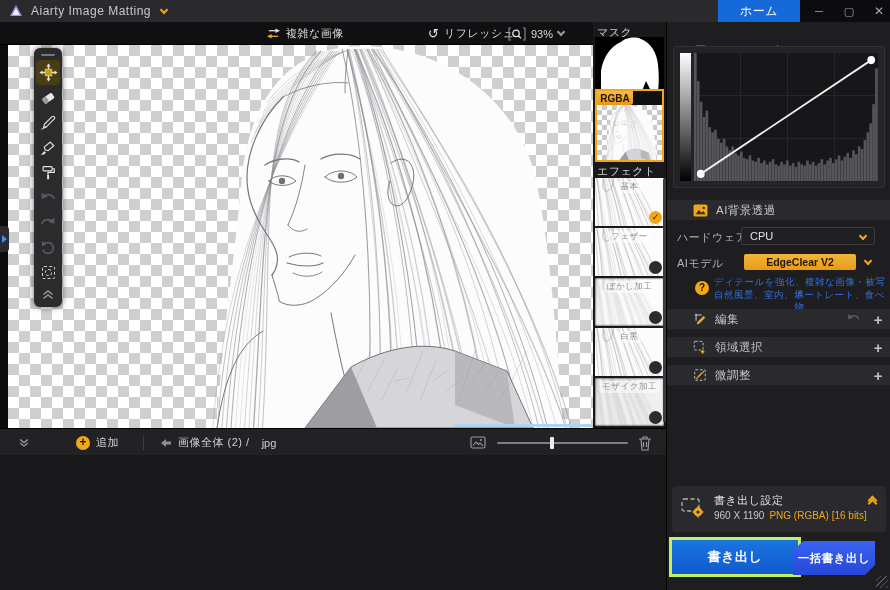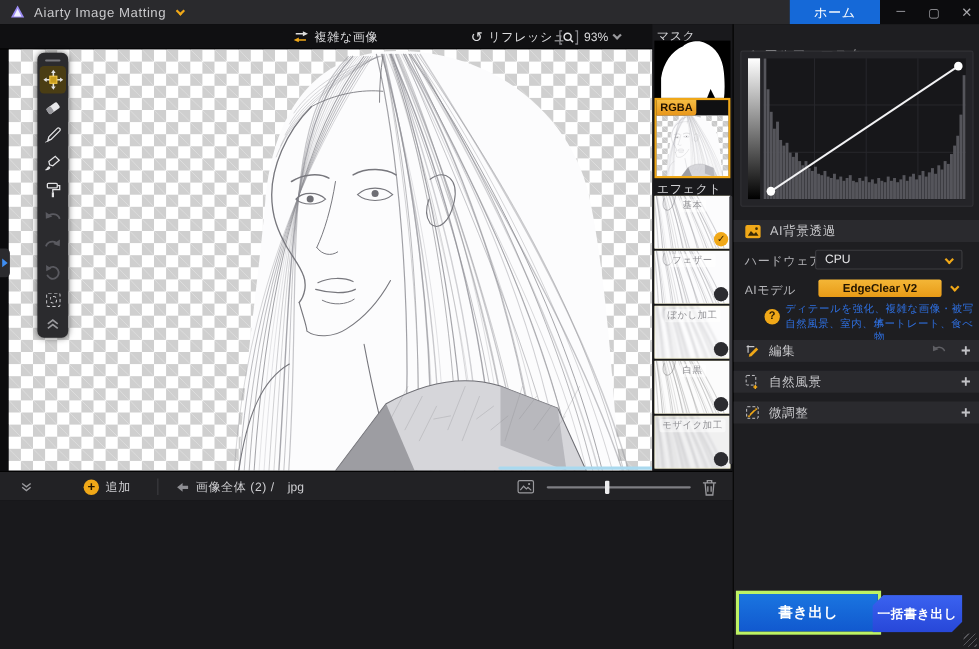--- a/index.html
+++ b/index.html
@@ -42,38 +42,38 @@
   #strip { position:absolute; left:593px; top:22px; width:73px; height:406px; background:#19191c; }
   .strip-label { position:absolute; left:4px; color:#d2d2d5; font-size:11px; }
   .mask-thumb { position:absolute; left:2px; top:15px; width:69px; height:54px; background:#000; cursor:pointer; }
   .rgba-sel { position:absolute; left:2px; top:67px; width:69px; height:73px; border:2px solid #f0a818; background:#101012; cursor:pointer; }
   .rgba-tag { position:absolute; left:0; top:0; width:36px; height:14px; background:linear-gradient(#f6bd43,#e8961a); color:#241400; font-size:10px; font-weight:bold; display:flex; align-items:center; justify-content:center; border-radius:0 0 3px 0; z-index:2; }
   .rgba-art { position:absolute; left:0; top:14px; width:65px; height:55px;
     background-color:#fff;
     background-image:linear-gradient(45deg,#c9c9c9 25%,transparent 25%,transparent 75%,#c9c9c9 75%),
                      linear-gradient(45deg,#c9c9c9 25%,transparent 25%,transparent 75%,#c9c9c9 75%);
     background-position:0 0,5px 5px; background-size:10px 10px; overflow:hidden; }
-  .fx-item { position:absolute; left:2px; width:69px; height:48px; background:#fef9c3; overflow:hidden; cursor:pointer; }
+  .fx-item { position:absolute; left:2px; width:69px; height:48px; background:#000000; overflow:hidden; cursor:pointer; }
   .fx-art { position:absolute; left:0; top:0; width:69px; height:48px; background:#f4f4f5; }
   .fx-label { position:absolute; top:3px; left:50%; transform:translateX(-50%); background:rgba(255,255,255,.55); color:#8e8e92; font-size:8.5px; white-space:nowrap; padding:0 3px; border-radius:2px; }
   .fx-check { position:absolute; right:2px; bottom:2px; width:13px; height:13px; border-radius:50%; background:#2c2c30; color:transparent; font-size:9px; line-height:13px; text-align:center; }
   .fx-check.on { background:#f0a818; color:#2a1c02; font-weight:bold; }
   .strip-scroll { position:absolute; right:0; top:156px; width:3px; height:244px; background:#3c3c41; border-radius:2px; cursor:pointer; }
 
   
   #panel { position:absolute; left:666px; top:22px; width:224px; height:568px; background:#1e1e21; border-left:1px solid #000; }
   .p-head { position:absolute; left:8px; display:flex; align-items:center; gap:7px; color:#c6c6c9; font-size:12px; }
   .histo-box { position:absolute; left:6px; top:24px; width:212px; height:142px; background:#242428; border:1px solid #323236; border-radius:2px; padding:6px; display:flex; gap:3px; }
   .grad-strip { width:11px; height:100%; background:linear-gradient(#ffffff,#000000); }
   .plot { position:relative; flex:1; background:#17171a;
     background-image:linear-gradient(#26262b 1px,transparent 1px),linear-gradient(90deg,#26262b 1px,transparent 1px);
     background-size:47px 43px; background-position:-1px -1px; }
   .plot svg { position:absolute; inset:0; width:100%; height:100%; }
 
-  .sec-bar { position:absolute; left:0; width:224px; height:20px; background:#2a2a2e; display:flex; align-items:center; gap:8px; padding-left:10px; color:#c6c6c9; font-size:11.5px; cursor:pointer; }
+  .sec-bar { position:absolute; left:0; width:224px; height:20px; background:#2a2a2e; display:flex; align-items:center; gap:8px; padding-left:26px; color:#c6c6c9; font-size:11.5px; cursor:pointer; }
   .sec-plus { position:absolute; right:8px; top:0; height:20px; display:flex; align-items:center; color:#c2c2c6; font-size:15px; font-weight:bold; cursor:pointer; }
   .sec-undo { position:absolute; right:30px; top:2px; cursor:pointer; }
 
   .row-label { position:absolute; left:10px; color:#b4b4b8; font-size:11px; }
   .hw-select { position:absolute; left:74px; width:134px; height:18px; background:#202024; border:1px solid #3c3c40; border-radius:2px; color:#e4e4e6; font-size:11px; display:flex; align-items:center; padding:0 8px; cursor:pointer; }
   .hw-select .chev { position:absolute; right:8px; top:5px; }
   .model-btn { position:absolute; left:77px; width:112px; height:16px; background:linear-gradient(#f4b637,#e89b17); border-radius:2px; color:#241600; font-size:10.5px; font-weight:bold; display:flex; align-items:center; justify-content:center; cursor:pointer; }
   .help-circle { position:absolute; left:28px; width:14px; height:14px; border-radius:50%; background:#f0a818; color:#241600; font-weight:bold; font-size:10px; text-align:center; line-height:14px; cursor:pointer; }
   .hint-text { position:absolute; left:46px; right:4px; color:#2e6fe0; font-size:9.5px; line-height:12px; text-align:center; }
 
@@ -513,35 +513,53 @@
           </svg>
       </span>
       <span class="sec-plus">+</span>
     </div>
 
     <div class="sec-bar jp" style="top:315px">
       <svg width="14" height="14" viewBox="0 0 16 16" fill="none">
         <rect x="1.5" y="1.5" width="10" height="10" rx="1" stroke="#c9c9cc" stroke-dasharray="3 2"></rect>
         <path d="M11 11.5v4 M9 13.5h4" stroke="#f0a818" stroke-width="1.6"></path>
       </svg>
-      <span>自然風景</span>
+      <span>領域選択</span>
       <span class="sec-plus">+</span>
     </div>
 
     <div class="sec-bar jp" style="top:343px">
       <svg width="14" height="14" viewBox="0 0 16 16" fill="none">
         <rect x="2" y="2" width="12" height="12" rx="1" stroke="#c9c9cc" stroke-dasharray="3 2"></rect>
         <path d="M5.5 10.5 L10.5 5.5" stroke="#f0a818" stroke-width="1.6"></path>
         <polygon points="11.5,2.8 13.2,4.5 10.6,6.6" fill="#f0a818"></polygon>
         <polygon points="2.8,11.5 4.5,13.2 6.6,10.6" fill="#f0a818"></polygon>
       </svg>
       <span>微調整</span>
       <span class="sec-plus">+</span>
     </div>
 
+    <div class="export-box">
+      <svg width="24" height="22" viewBox="0 0 24 22" style="position:absolute;left:9px;top:11px">
+        <rect x="1" y="2" width="17" height="12" rx="2" fill="none" stroke="#b2b2b6" stroke-width="1.3" stroke-dasharray="4 2.5"></rect>
+        <circle cx="17" cy="15" r="4.4" fill="#f0a818"></circle>
+        <circle cx="17" cy="15" r="1.6" fill="#2a2a2e"></circle>
+        <g stroke="#f0a818" stroke-width="1.6">
+            <path d="M17 9.6v2 M17 18.4v2 M11.6 15h2 M20.4 15h2"></path>
+          </g>
+      </svg>
+      <div class="exp-title jp">書き出し設定</div>
+      <div class="exp-line">
+        <span>960 X 1190</span><span class="fmt">PNG (RGBA) [16 bits]</span>
+      </div>
+      <span class="dblchev">
+          <i></i>
+          <i></i>
+        </span>
+    </div>
 
     <div class="export-wrap">
       <div class="export-btn jp">書き出し</div>
     </div>
     <div class="batch-btn jp">一括書き出し</div>
     <div class="grip"></div>
   </div>
 
   <div id="bottombar">
     <div class="bb-item" style="left:18px">

